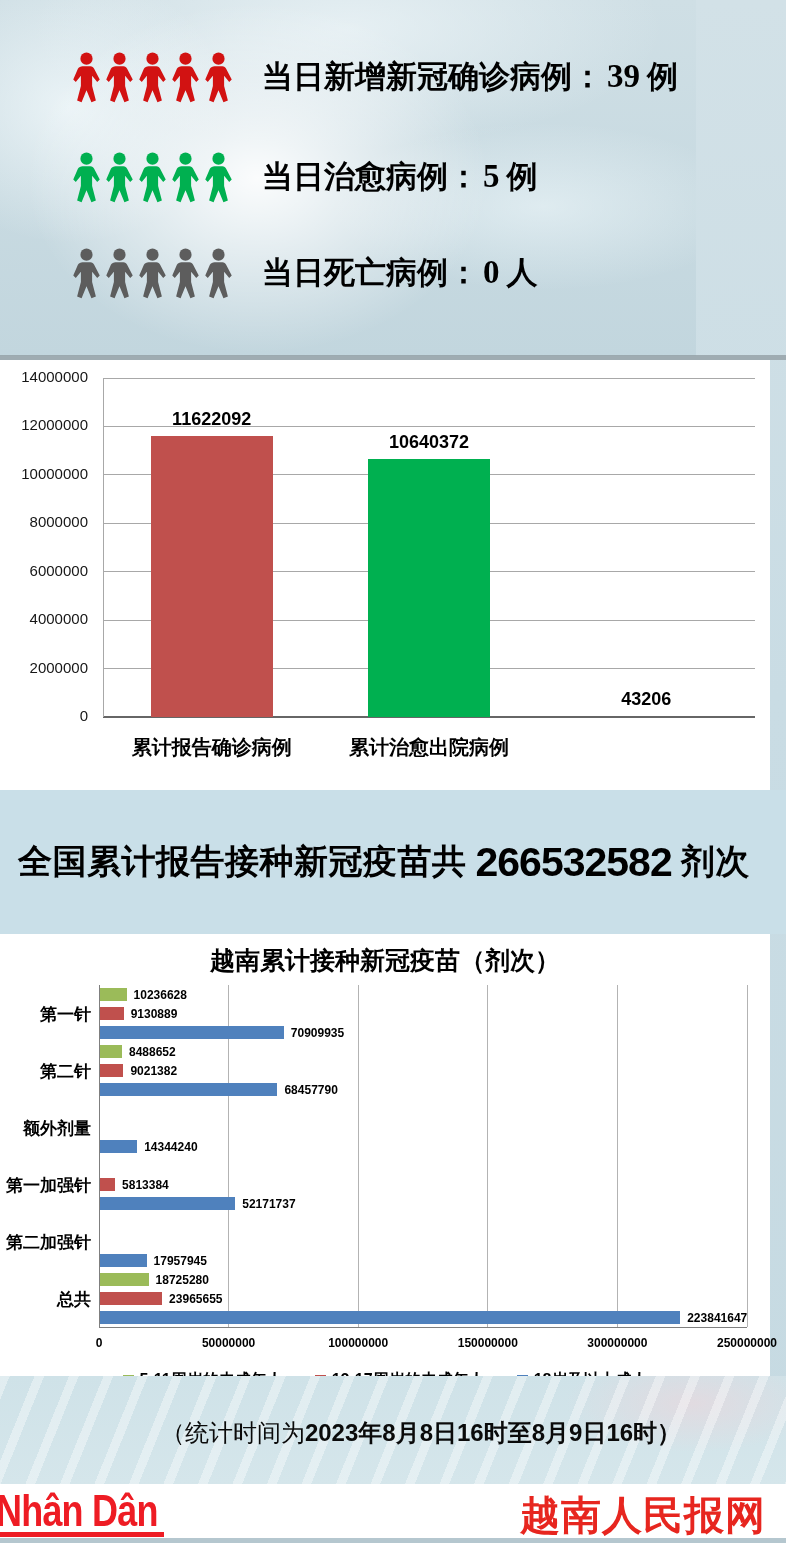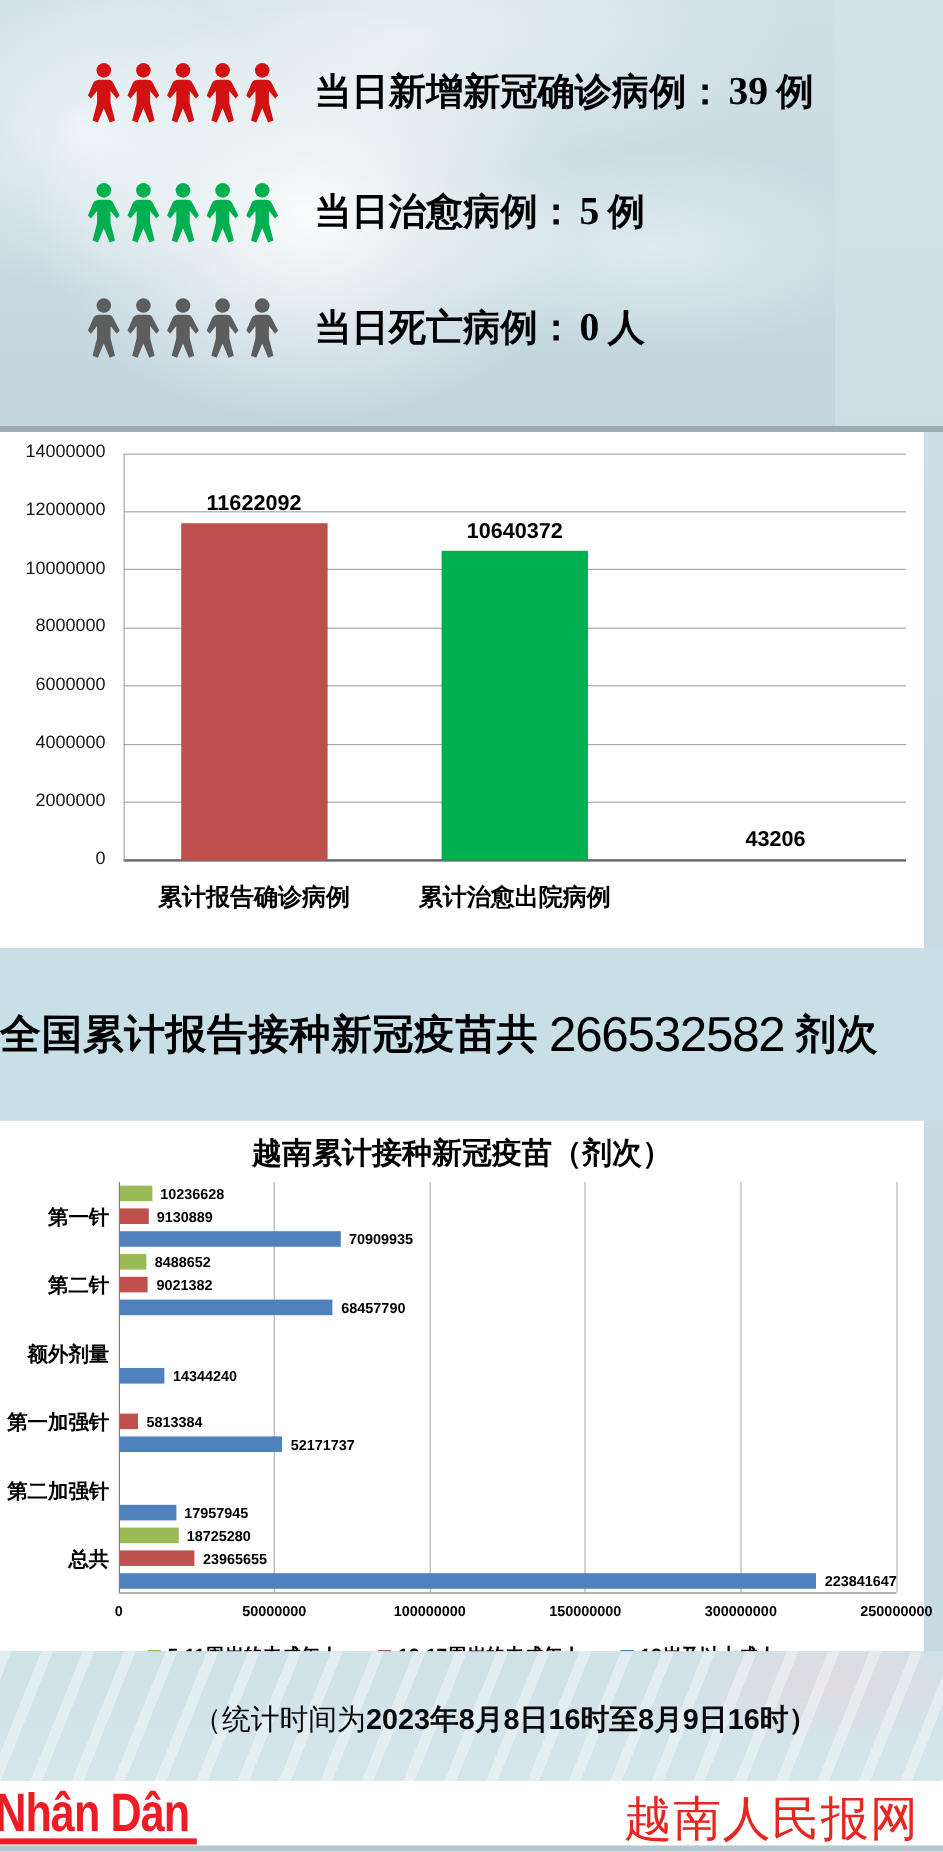--- a/index.html
+++ b/index.html
@@ -43,23 +43,23 @@
   .banner{
     left:0;top:790px;width:786px;height:144px;
     background:
       radial-gradient(ellipse 210px 80px at 10% 80%, rgba(233,199,206,.55), rgba(255,255,255,0) 70%),
       radial-gradient(ellipse 260px 100px at 55% 20%, rgba(224,240,246,.8), rgba(255,255,255,0) 70%),
       radial-gradient(ellipse 200px 90px at 90% 70%, rgba(214,233,240,.7), rgba(255,255,255,0) 70%),
       linear-gradient(180deg,#ccе2ea,#c4dbe5);
     background-color:#c9dfe8;
     display:flex;align-items:center;
   }
-  .banner-text{white-space:nowrap;color:#000;display:flex;align-items:flex-start;}
+  .banner-text{padding-left:18px;white-space:nowrap;color:#000;display:flex;align-items:flex-start;}
   .banner-text .b-pre,.banner-text .b-suf{font-weight:900;font-size:34px;letter-spacing:.5px;}
-  .banner-text .b-num{font-weight:400;font-size:41px;letter-spacing:-1px;margin:0 9px;}
+  .banner-text .b-num{font-weight:700;font-size:41px;letter-spacing:-1px;margin:0 9px;}
 
   
   .photo-bottom{
     left:0;top:1376px;width:786px;height:108px;
     background:
       repeating-linear-gradient(112deg, rgba(255,255,255,.38) 0 9px, rgba(255,255,255,0) 9px 32px),
       radial-gradient(ellipse 180px 70px at 88% 25%, rgba(236,213,219,.6), rgba(255,255,255,0) 70%),
       linear-gradient(180deg,#cfe2e8,#d5e6eb);
     display:flex;align-items:center;justify-content:center;
   }
@@ -68,21 +68,21 @@
   .period-text .p-bold{font-weight:800;}
 
   
   .bottombar{left:0;top:1484px;width:786px;height:54px;background:#ffffff;}
   .logo-wrap{position:absolute;left:-4px;top:1px;}
   .logo-text{
     display:inline-block;font-weight:800;font-size:45px;letter-spacing:-1px;
     transform:scaleX(.8);transform-origin:left;white-space:nowrap;
   }
   .logo-underline{position:absolute;left:0;top:48px;width:164px;height:5px;}
-  .site-name{position:absolute;right:20px;top:4px;font-weight:400;font-size:40px;letter-spacing:1px;white-space:nowrap;}
+  .site-name{position:absolute;right:20px;top:4px;font-weight:700;font-size:40px;letter-spacing:1px;white-space:nowrap;}
   .bottom-strip{left:0;top:1538px;width:786px;height:5px;background:#b5c7cf;}
 </style>
 </head>
 <body>
 
 <div id="root">
 
   <div class="abs photo-top">
     <div class="abs stat-row" style="top:48px">
       <div class="icons">

